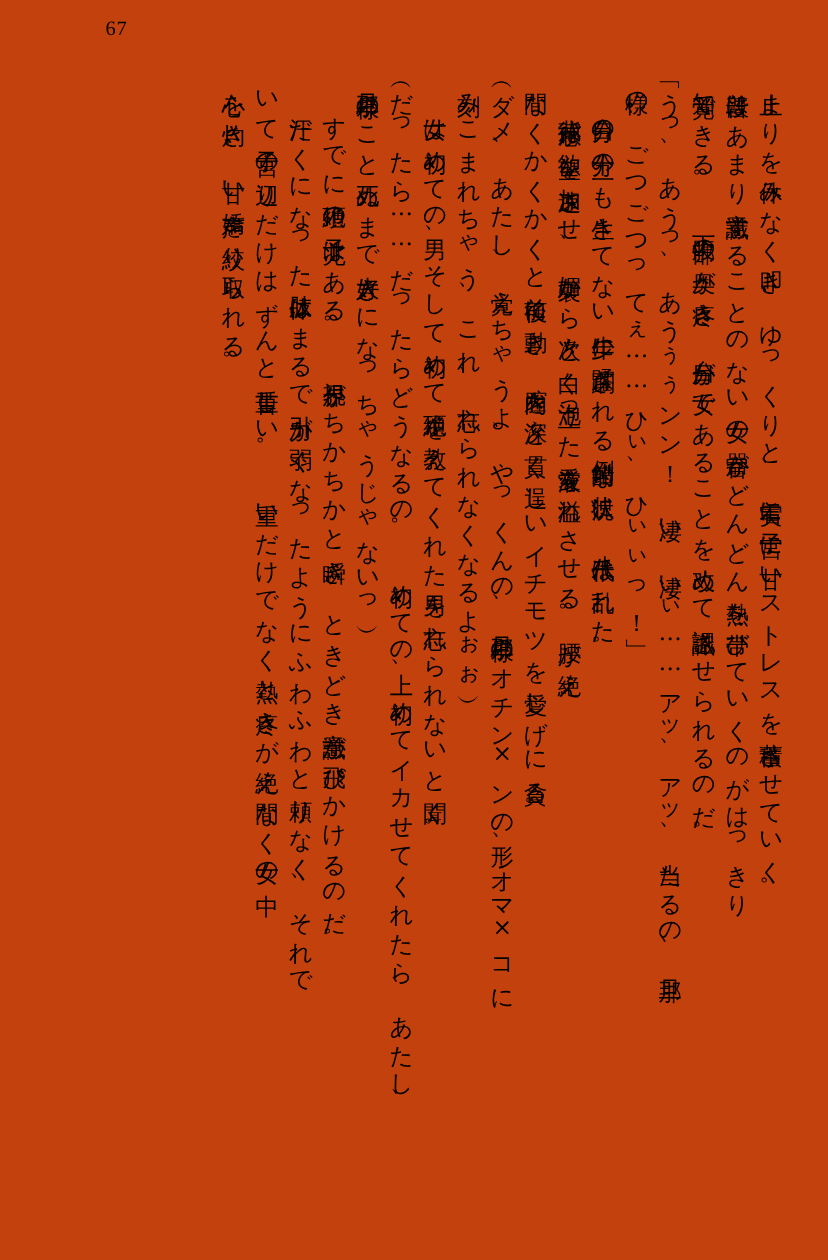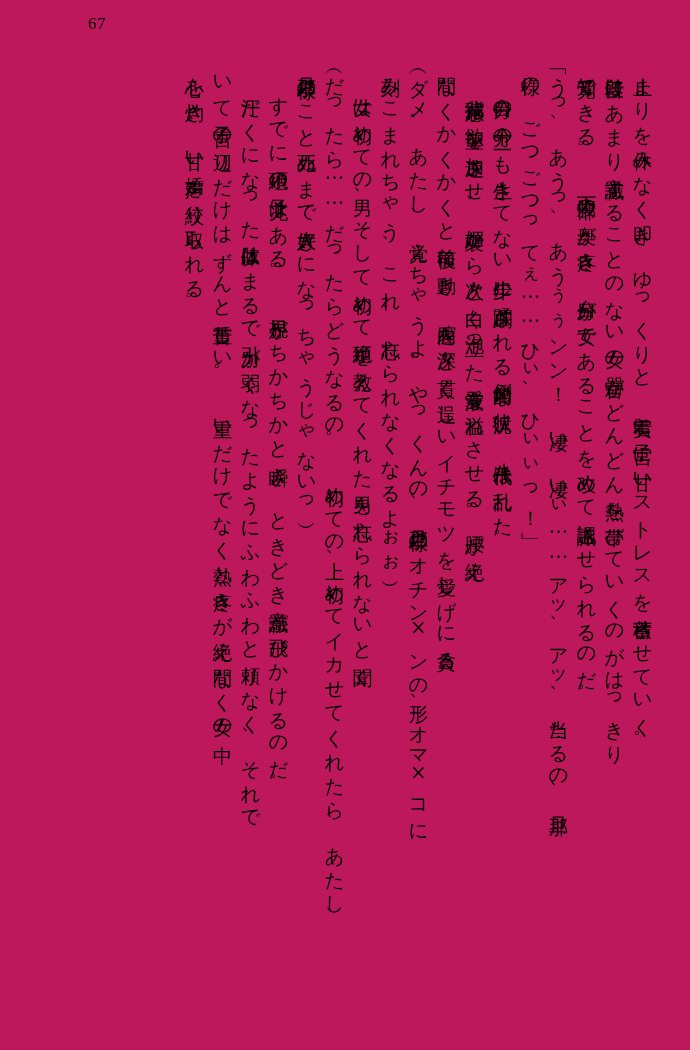--- a/index.html
+++ b/index.html
@@ -11,21 +11,21 @@
     width: 690px;
     height: 1050px;
     position: relative;
     font-family: "Liberation Serif", "DejaVu Serif", serif;
     color: #000000;
     overflow: hidden;
   }
   .page {
     position: absolute;
     inset: 0;
-    background: #be185d;
+    background: #c2410c;
   }
   .page-number {
     position: absolute;
     top: 14px;
     left: 88px;
     font-size: 17px;
     font-family: "Liberation Serif", "DejaVu Serif", serif;
     letter-spacing: 0.5px;
   }
   .text-block {

